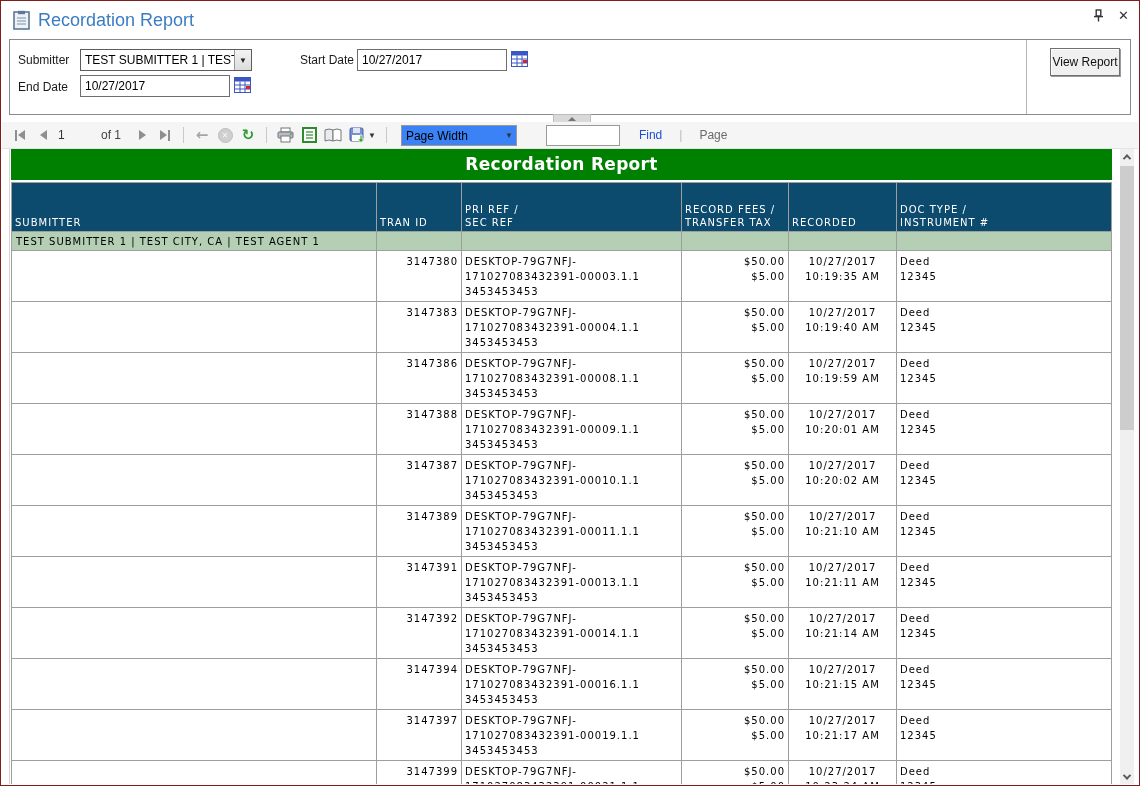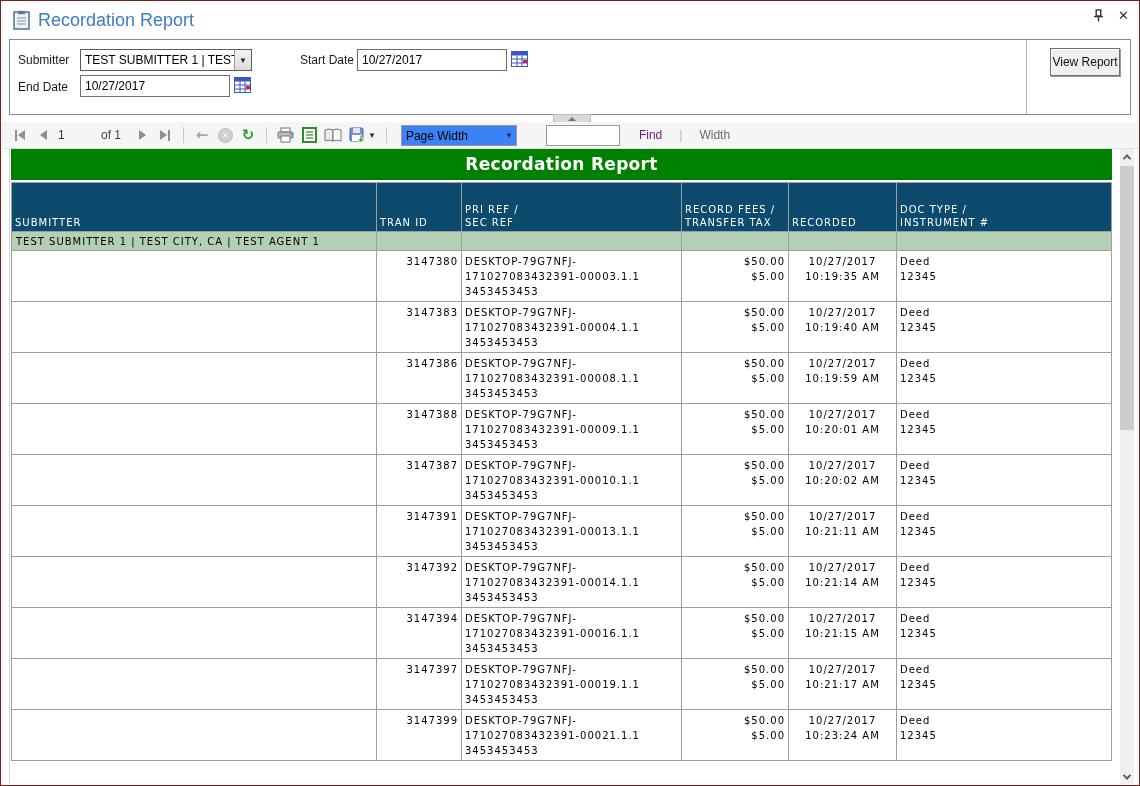--- a/index.html
+++ b/index.html
@@ -40,21 +40,21 @@
   .nav-bar { width:2px; height:11px; background:#8f8f8f; }
   .page-num { font-size:12px; color:#333; min-width:30px; }
   .of-label { font-size:12px; color:#444; margin:0 6px; }
   .back-arrow { font-family:"DejaVu Sans",sans-serif; font-size:15px; color:#a5a5a5; font-weight:bold; }
   .stop-btn { width:15px; height:15px; border-radius:50%; background:#cfcfcf; border:1px solid #bdbdbd; color:#f5f5f5; font-size:8px; display:flex; align-items:center; justify-content:center; }
   .refresh { font-family:"DejaVu Sans",sans-serif; font-size:15px; color:#2f9a2f; font-weight:bold; }
   .zoom-combo { width:116px; height:21px; border:1px solid #999; background:#3b82f6; display:flex; align-items:center; margin-left:4px; }
   .zoom-combo .combo-text { font-size:12px; padding-top:1px; }
   .zoom-combo .dd { width:14px; font-size:8px; color:#333; text-align:center; }
   .find-input { width:74px; height:21px; border:1px solid #999; background:#fff; margin-left:22px; font-size:12px; padding:0 3px; font-family:"Liberation Sans",sans-serif; }
-  .find-link { font-size:12px; color:#701a75; margin-left:12px; }
+  .find-link { font-size:12px; color:#1d4ed8; margin-left:12px; }
   .next-link { font-size:12px; color:#6b6b6b; margin-left:10px; }
   .link-sep { color:#bbb; font-size:12px; margin-left:10px; }
 
   
   .report-area { position:absolute; left:1px; right:1px; top:148px; bottom:1px; background:#fff; overflow:hidden; }
   .page-edge { position:absolute; left:7px; top:0; bottom:0; width:1px; background:#d6d6d6; }
   .report-content { position:absolute; left:9px; top:0; width:1101px; }
   .report-banner { height:31px; background:var(--banner-green,#008000); color:#fff; font-weight:bold; font-size:17px; text-align:center; padding-top:5px; letter-spacing:0.3px; font-family:"DejaVu Sans",sans-serif; }
   .banner-gap { height:2px; background:#fff; }
 
@@ -200,21 +200,21 @@
       <span style="font-size:8px; color:#333; margin-left:2px;">▼</span>
     </span>
     <span class="tb-sep"></span>
     <span class="zoom-combo">
       <span class="combo-text">Page Width</span>
       <span class="dd">▼</span>
     </span>
     <input class="find-input" value="" style="">
     <span class="find-link">Find</span>
     <span class="link-sep">|</span>
-    <span class="next-link">Width</span>
+    <span class="next-link">Page</span>
   </div>
 
   <div class="report-area">
     <div class="page-edge"></div>
     <div class="report-content">
       <div class="report-banner">Recordation Report</div>
       <div class="banner-gap"></div>
       <table class="report">
         <colgroup>
           <col style="width:365px">
@@ -306,20 +306,33 @@
 3453453453</td>
               <td class="al-r c-fee">$50.00
 $5.00</td>
               <td class="al-c">10/27/2017
 10:20:02 AM</td>
               <td>Deed
 12345</td>
             </tr>
             <tr class="data-row">
               <td></td>
+              <td class="c-tran">3147389</td>
+              <td>DESKTOP-79G7NFJ-
+171027083432391-00011.1.1
+3453453453</td>
+              <td class="al-r c-fee">$50.00
+$5.00</td>
+              <td class="al-c">10/27/2017
+10:21:10 AM</td>
+              <td>Deed
+12345</td>
+            </tr>
+            <tr class="data-row">
+              <td></td>
               <td class="c-tran">3147391</td>
               <td>DESKTOP-79G7NFJ-
 171027083432391-00013.1.1
 3453453453</td>
               <td class="al-r c-fee">$50.00
 $5.00</td>
               <td class="al-c">10/27/2017
 10:21:11 AM</td>
               <td>Deed
 12345</td>

